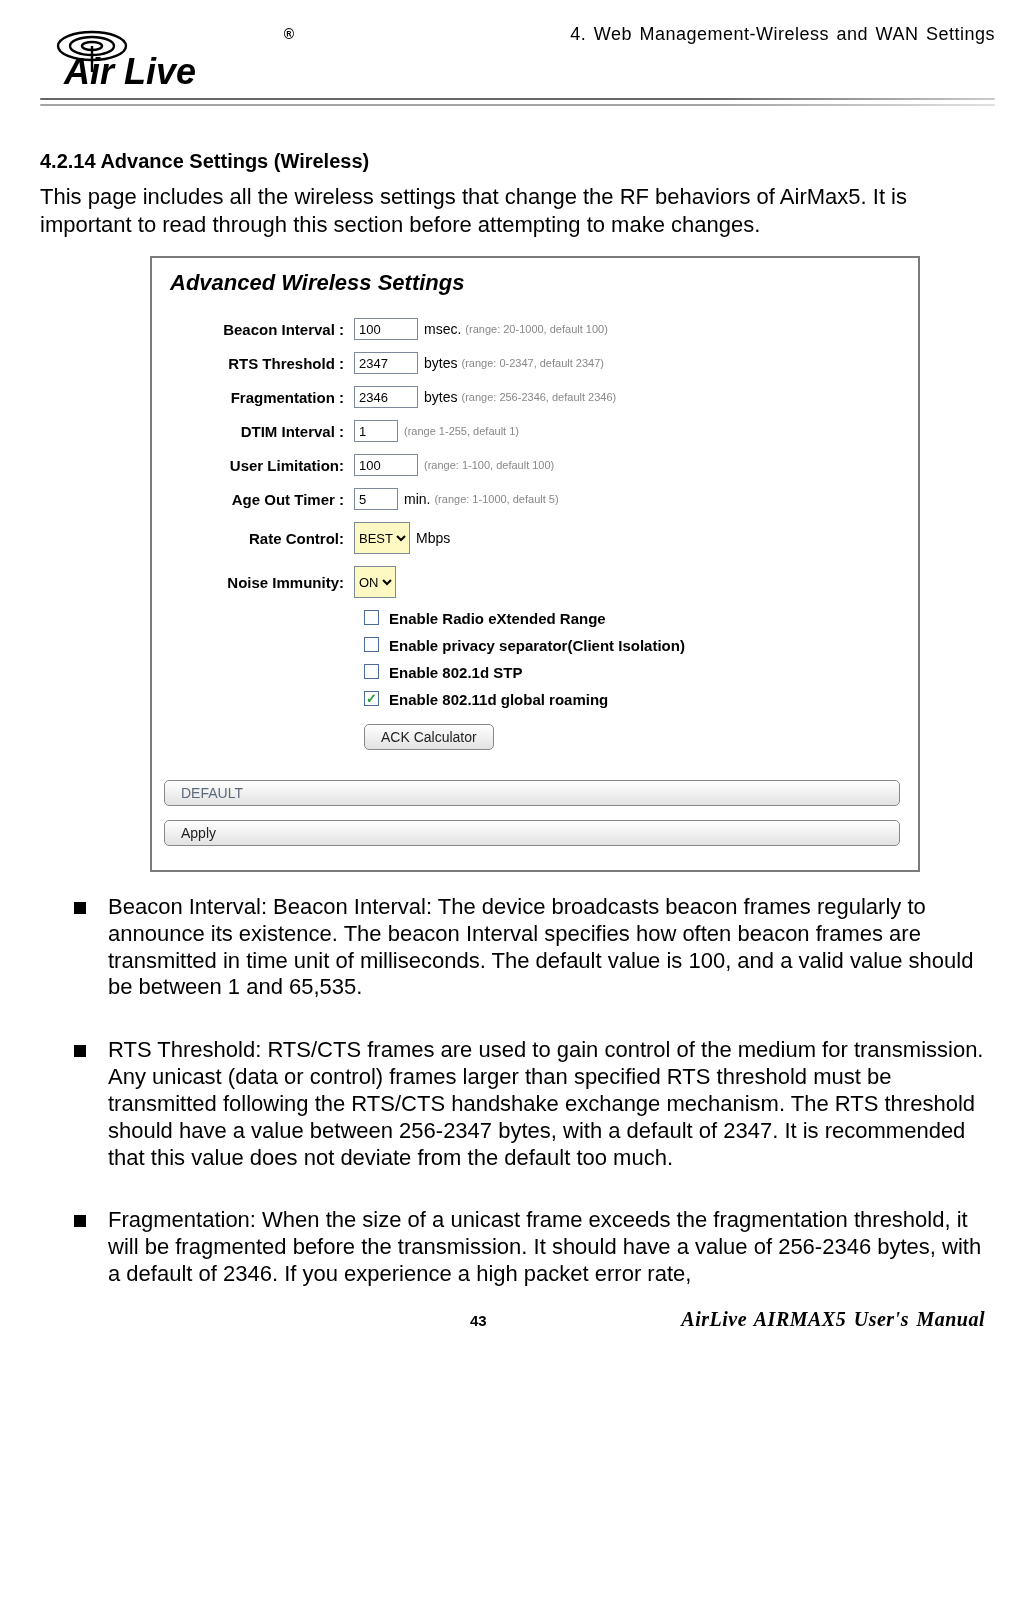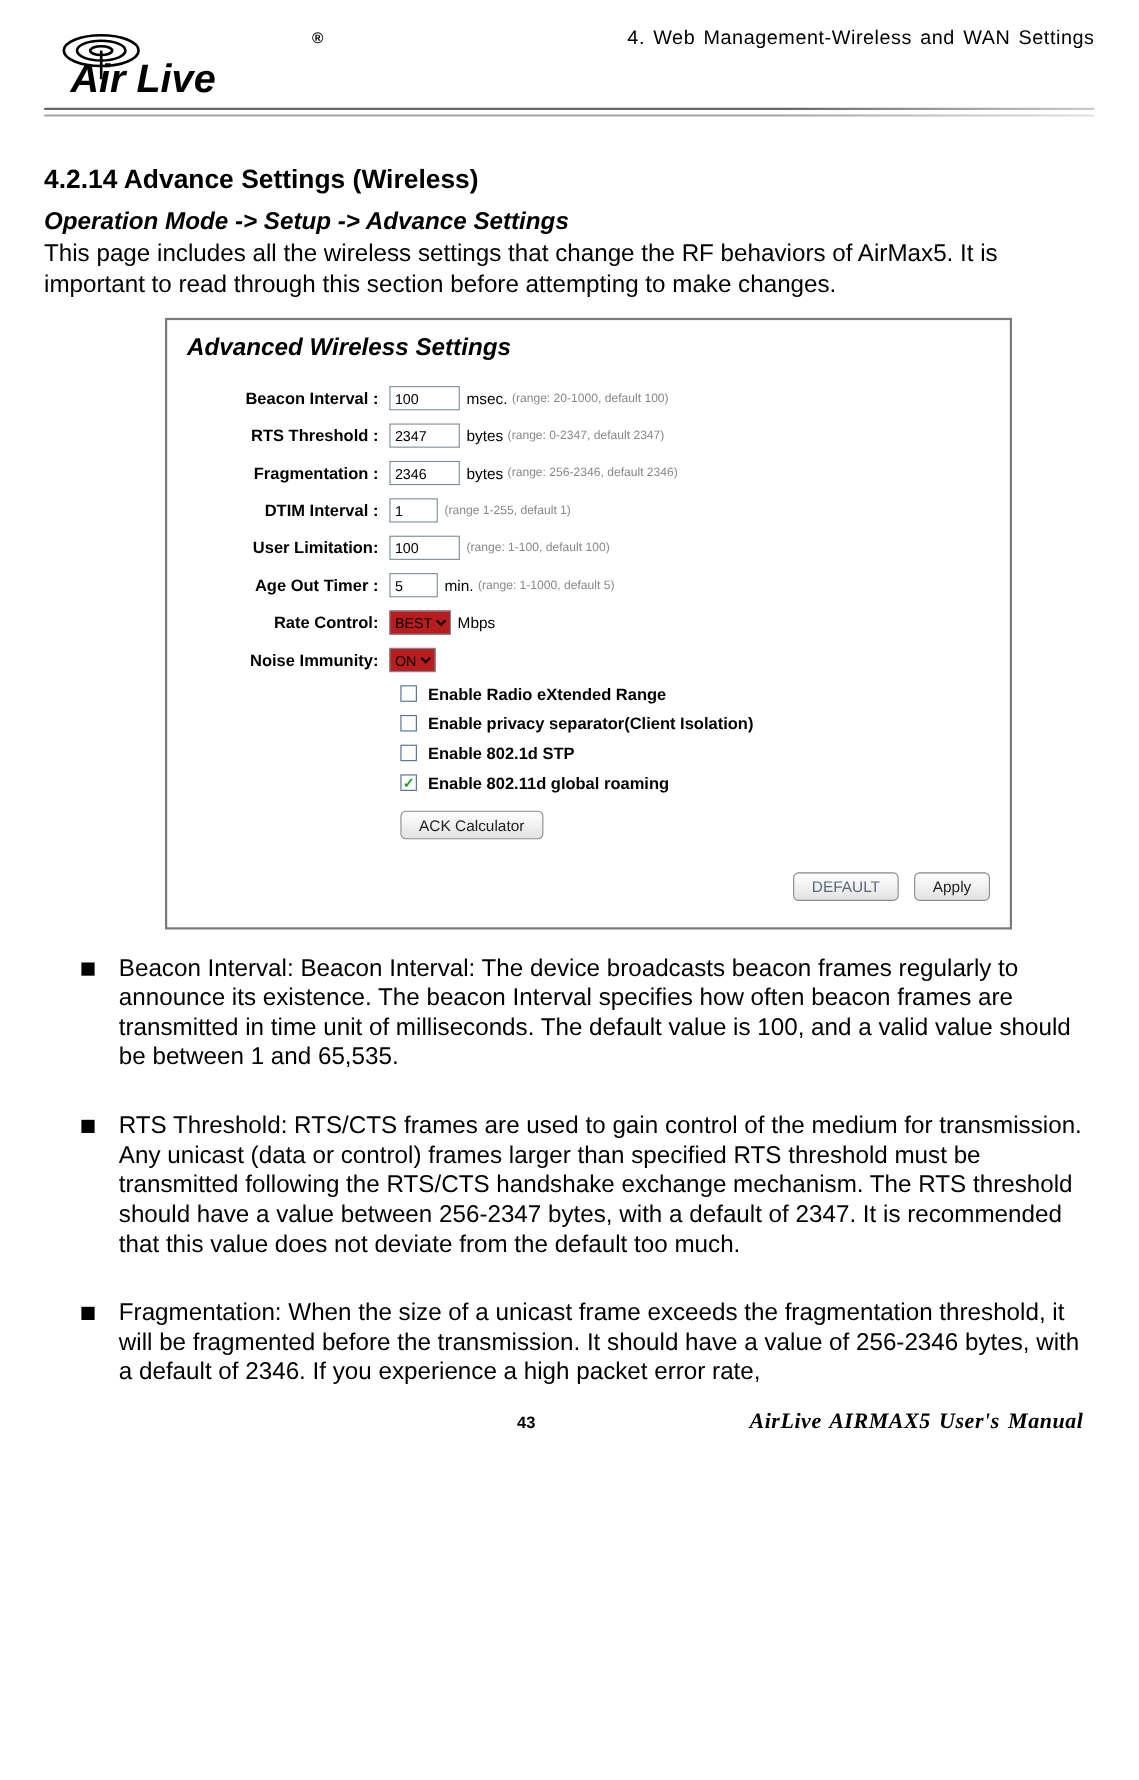--- a/index.html
+++ b/index.html
@@ -49,21 +49,21 @@
   .hr-line {
     position: absolute;
     left: 0; right: 0;
     height: 2px;
     background: linear-gradient(to right, #666 0%, #666 70%, #ccc 100%);
     border-radius: 2px;
   }
   .hr-line.top { top: 0; }
   .hr-line.bot { top: 6px; opacity:0.6; }
   .section-heading {
-    font-size: 24px;
+    font-size: 20px;
     font-weight: bold;
     margin: 24px 0 10px 0;
   }
   .breadcrumb {
     font-size: 22px;
     font-weight: bold;
     font-style: italic;
     margin-bottom: 2px;
   }
   .intro {
@@ -101,24 +101,24 @@
   }
   .form-input {
     width: 64px;
     height: 22px;
     border: 1px solid #7a8a9a;
     font-size: 13px;
     padding: 1px 4px;
     margin-right: 6px;
   }
   .form-select {
-    height: 22px;
+    height: 32px;
     border: 1px solid #7a8a9a;
     font-size: 13px;
-    background: #b91c1c;
+    background: #fef9c3;
     margin-right: 6px;
   }
   .unit {
     font-size: 14px;
     margin-right: 4px;
     text-align: center;
   }
   .hint {
     font-size: 11px;
     color: #888;
@@ -158,20 +158,21 @@
     cursor: pointer;
     color: #222;
   }
   .btn.default { color:#5a6a7a; }
   .panel-footer {
     display: flex;
     justify-content: flex-end;
     gap: 14px;
     margin-top: 30px;
     padding-right: 6px;
+    flex-direction: column;
   }
   ul.bullets {
     list-style: none;
     padding: 0;
     margin: 22px 0 0 28px;
   }
   ul.bullets > li {
     position: relative;
     padding-left: 40px;
     font-size: 22px;
@@ -227,21 +228,20 @@
       <span class="logo-reg">®</span>
     </div>
     <div class="header-right">4. Web Management-Wireless and WAN Settings</div>
   </div>
   <div class="hr-wrap">
     <div class="hr-line top"></div>
     <div class="hr-line bot"></div>
   </div>
 
   <div class="section-heading">4.2.14 Advance Settings (Wireless)</div>
-  <div class="breadcrumb">Operation Mode -&gt; Setup -&gt; Advance Settings</div>
   <div class="intro">This page includes all the wireless settings that change the RF behaviors of AirMax5.   It is important to read through this section before attempting to make changes.</div>
 
   <div class="panel">
     <div class="panel-title">Advanced Wireless Settings</div>
 
     <div class="form-row">
       <div class="form-label-col">Beacon Interval :</div>
       <input class="form-input" value="100" style="">
       <span class="unit">msec.</span>
       <span class="hint">(range: 20-1000, default 100)</span>

